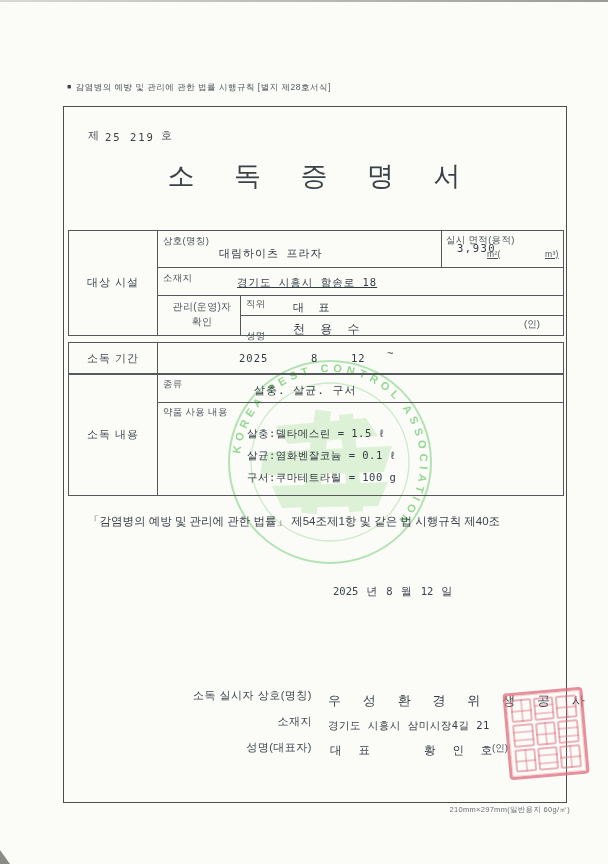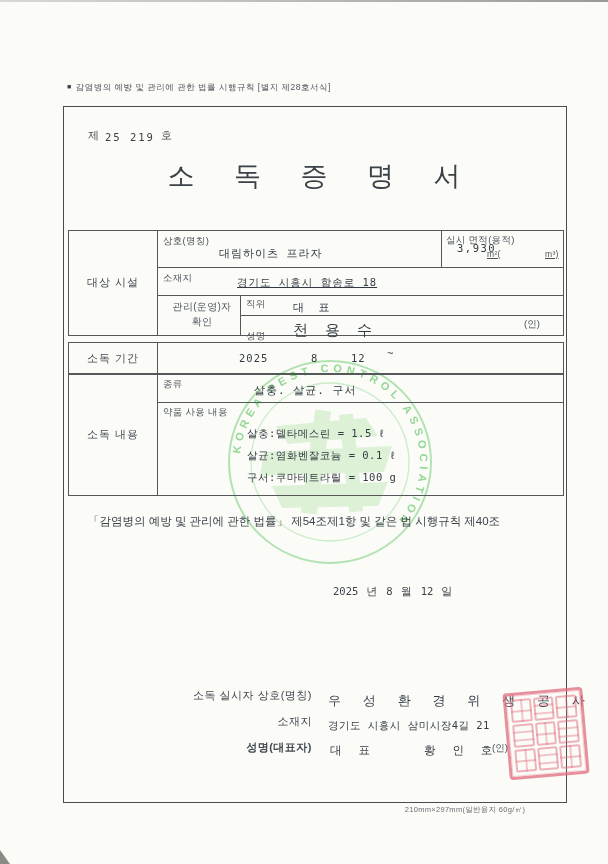--- a/index.html
+++ b/index.html
@@ -49,21 +49,21 @@
         border:3px solid rgba(224,108,125,.75);border-radius:4px;z-index:3;
         box-shadow:inset 0 0 0 1px rgba(232,140,155,.4);
         display:grid;grid-template-columns:1fr 1fr 1fr;grid-template-rows:1fr 1fr 1fr;gap:2px;padding:4px;box-sizing:border-box;}
   .seal i{display:block;border:2px solid rgba(223,105,122,.5);border-radius:2px;
           background:
             linear-gradient(0deg, transparent 42%, rgba(226,120,135,.45) 42%, rgba(226,120,135,.45) 52%, transparent 52%),
             linear-gradient(90deg, transparent 46%, rgba(226,120,135,.4) 46%, rgba(226,120,135,.4) 56%, transparent 56%);}
   .seal i:nth-child(2n){background:
             linear-gradient(0deg, transparent 20%, rgba(226,120,135,.42) 20%, rgba(226,120,135,.42) 30%, transparent 30%, transparent 65%, rgba(226,120,135,.42) 65%, rgba(226,120,135,.42) 74%, transparent 74%);}
   .sealmark{font-size:9.5px;color:#474f55;z-index:4;}
-  .footer{left:360px;top:805px;width:210px;text-align:center;font-size:7.5px;color:#6a6f73;letter-spacing:.3px;}
+  .footer{left:360px;top:805px;width:210px;text-align:right;font-size:7.5px;color:#6a6f73;letter-spacing:.3px;}
 </style>
 </head>
 <body>
 
 <div class="abs scan-top"></div>
 <div class="abs scan-corner"></div>
 
 <div class="abs note">
   <span class="bullet">■</span><span>감염병의 예방 및 관리에 관한 법률 시행규칙 [별지 제28호서식]</span>
 </div>
@@ -115,21 +115,21 @@
   <div class="lab" style="left:94px;top:41px;">소재지</div>
   <div class="val mono" style="left:168px;top:45px;font-size:10.5px;text-decoration:underline;">경기도 시흥시 함송로 18</div>
 
   <div class="lab" style="left:95px;top:68px;width:76px;text-align:center;line-height:15px;font-size:10px;">
     <span>관리(운영)자</span><br>
     <span>확인</span>
   </div>
   <div class="lab" style="left:177px;top:67px;">직위</div>
   <div class="val mono" style="left:224px;top:69px;font-size:11px;letter-spacing:4px;">대  표</div>
   <div class="lab" style="left:177px;top:99px;">성명</div>
-  <div class="val mono" style="left:224px;top:90px;font-size:15px;letter-spacing:4px;">천 용 수</div>
+  <div class="val mono" style="left:224px;top:90px;font-size:12px;letter-spacing:4px;">천 용 수</div>
   <div class="sealmark" style="position:absolute;left:455px;top:87px;">(인)</div>
 </div>
 
 <div class="abs tbl t2">
   <div class="vline" style="left:88px;top:0;height:30px;"></div>
   <div class="seclab" style="left:0;top:8px;width:88px;text-align:center;">소독 기간</div>
   <div class="val mono" style="left:170px;top:9px;font-size:10.5px;">2025</div>
   <div class="val mono" style="left:242px;top:9px;font-size:10.5px;">8</div>
   <div class="val mono" style="left:282px;top:9px;font-size:10.5px;">12</div>
   <div class="val" style="left:318px;top:4px;font-size:11px;">~</div>
@@ -152,21 +152,21 @@
 <div class="abs statement">
   <div class="ln1">「감염병의 예방 및 관리에 관한 법률」 제54조제1항 및 같은 법 시행규칙 제40조</div>
 </div>
 
 <div class="abs issue-date">
   <span class="n">2025</span><span class="u">년</span><span class="n">8</span><span class="u">월</span><span class="n">12</span><span class="u">일</span>
 </div>
 
 <div class="abs ilab" style="top:688px;">소독 실시자 상호(명칭)</div>
 <div class="abs ilab" style="top:714px;">소재지</div>
-<div class="abs ilab" style="top:740px;font-weight:bold;">성명(대표자)</div>
+<div class="abs ilab" style="top:740px;">성명(대표자)</div>
 
 <div class="abs ival mono" style="left:328px;top:692px;font-size:13px;letter-spacing:7px;">우 성 환 경 위 생 공 사</div>
 <div class="abs ival mono" style="left:328px;top:719px;font-size:10.5px;letter-spacing:.5px;">경기도 시흥시 삼미시장4길 21</div>
 <div class="abs ival mono" style="left:330px;top:743px;font-size:11.5px;letter-spacing:5px;">대  표</div>
 <div class="abs ival mono" style="left:424px;top:743px;font-size:11.5px;letter-spacing:5px;">황 인 호</div>
 <div class="abs sealmark" style="left:492px;top:742px;">(인)</div>
 
 <div class="abs seal">
   <i></i>
     <i></i>

